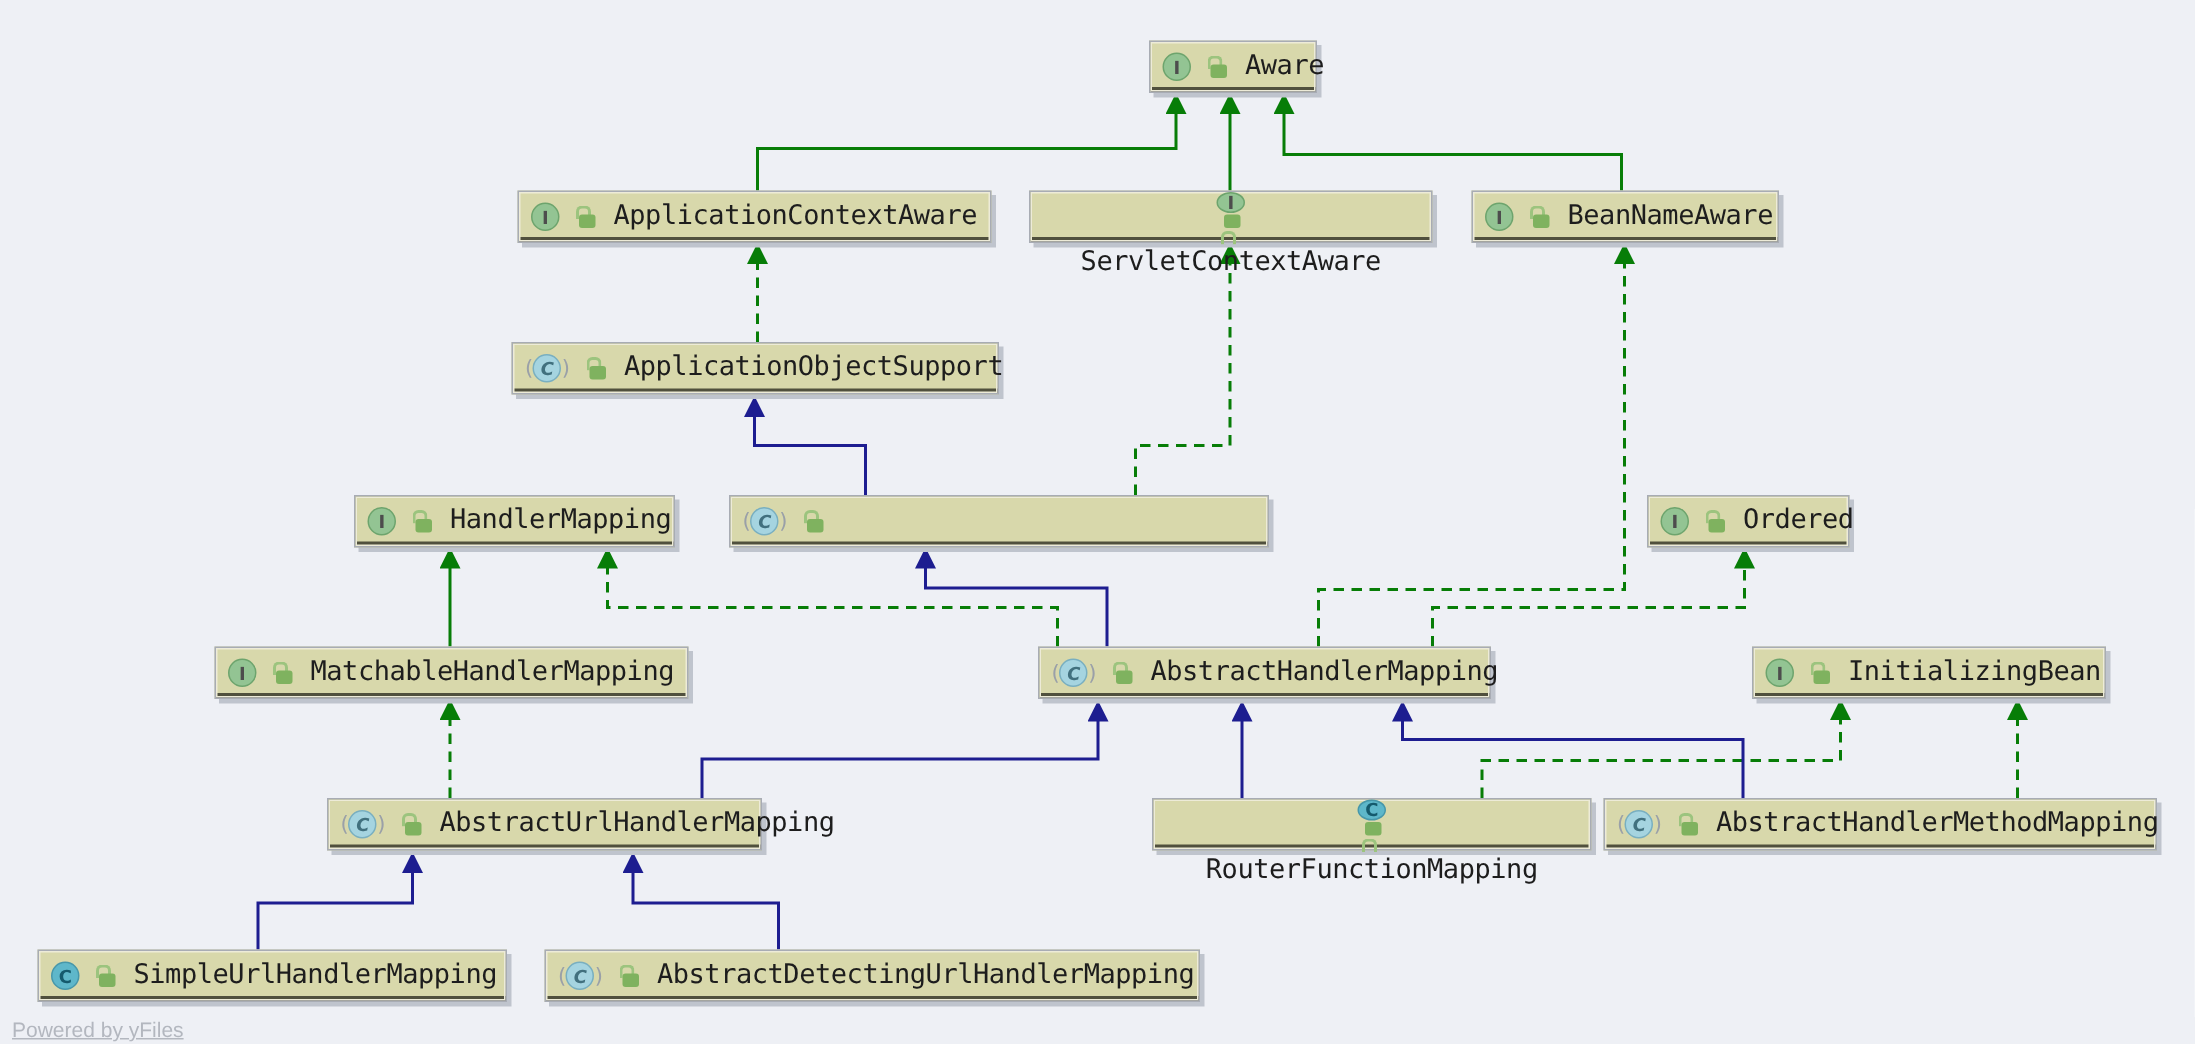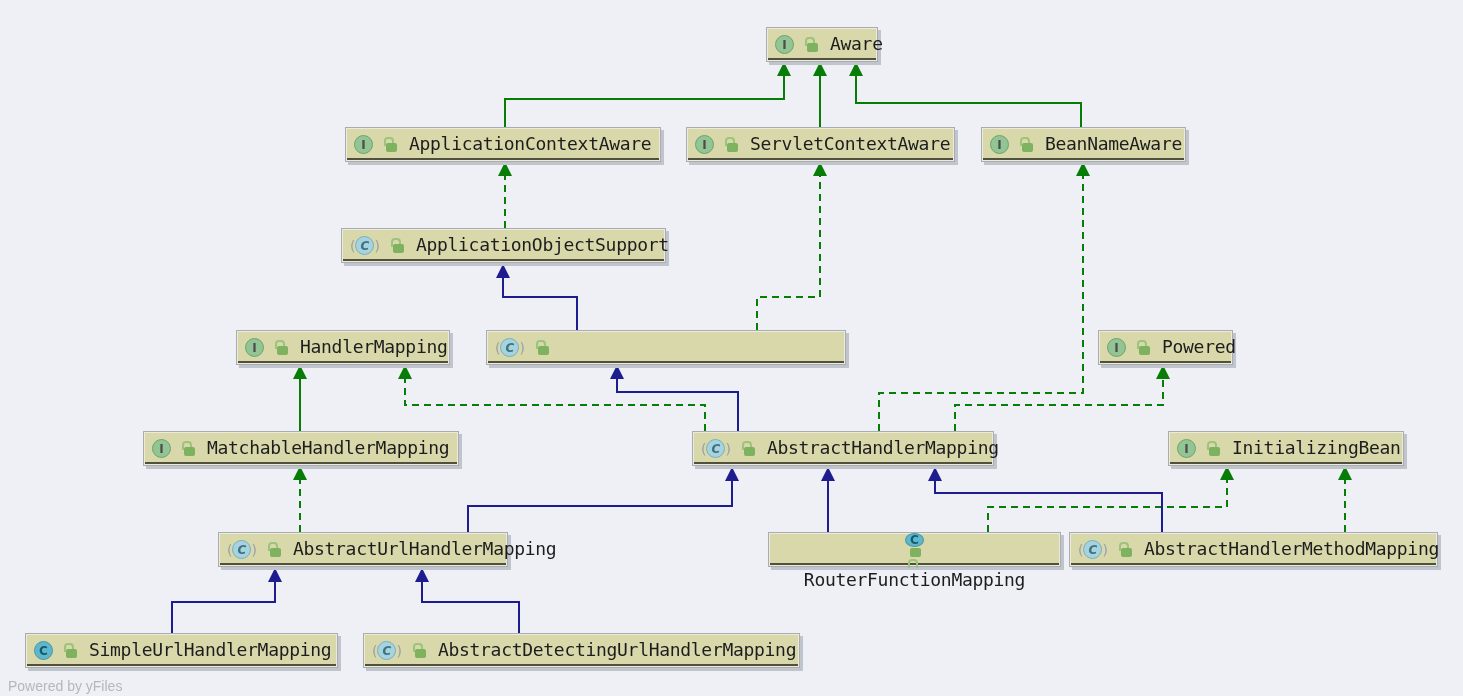--- a/index.html
+++ b/index.html
@@ -27,21 +27,21 @@
   .circ.cls.solid{background:#5eb7ca;border:1px solid #4797aa;color:#155a6d;font-style:normal;}
   .abs{display:inline-flex;align-items:center;}
   .paren{font:14px "DejaVu Sans",sans-serif;color:#9aa0a8;font-style:normal;}
   .paren.l::before{content:"(";}
   .paren.r::before{content:")";}
   .lock{position:relative;width:14px;height:17px;min-width:14px;display:inline-block;}
   .lock::before{content:"";position:absolute;left:0;top:1px;width:6px;height:7px;
     border:2px solid #9cc47e;border-bottom:none;border-radius:4px 4px 0 0;}
   .lock::after{content:"";position:absolute;left:2px;bottom:1px;width:11px;height:9px;
     background:#7fb25f;border-radius:2px;}
-  .footer{position:absolute;left:8px;bottom:2px;font:14px "Liberation Sans",sans-serif;color:#b3b7bf;}
+  .footer{position:absolute;left:8px;bottom:2px;font:14px "Liberation Sans",sans-serif;color:#b3b7bf;text-decoration:underline;}
 </style>
 </head>
 <body>
 
 <div id="canvas">
 
   <svg class="edges">
     <defs>
       <marker id="arrGreen" markerUnits="userSpaceOnUse" markerWidth="16" markerHeight="16" refX="1" refY="7" orient="auto">
         <path d="M0,0 L14,7 L0,14 Z" fill="#077d07"></path>
@@ -78,21 +78,21 @@
     <span class="circ iface"></span>
     <span class="lock"></span>
     <span class="label">Aware</span>
   </div>
 
   <div class="node" style="left:345px;top:127px;width:316px;">
     <span class="circ iface"></span>
     <span class="lock"></span>
     <span class="label">ApplicationContextAware</span>
   </div>
-  <div class="node" style="left:686px;top:127px;width:269px;">
+  <div class="node" style="left:686px;top:127px;width:269px;flex-direction:column;">
     <span class="circ iface"></span>
     <span class="lock"></span>
     <span class="label">ServletContextAware</span>
   </div>
   <div class="node" style="left:981px;top:127px;width:205px;">
     <span class="circ iface"></span>
     <span class="lock"></span>
     <span class="label">BeanNameAware</span>
   </div>
 
@@ -115,21 +115,21 @@
     <span class="abs">
         <i class="paren l"></i>
         <span class="circ cls"></span>
         <i class="paren r"></i>
       </span>
     <span class="lock"></span>
   </div>
   <div class="node" style="left:1098px;top:330px;width:135px;">
     <span class="circ iface"></span>
     <span class="lock"></span>
-    <span class="label">Powered</span>
+    <span class="label">Ordered</span>
   </div>
 
   <div class="node" style="left:143px;top:431px;width:316px;">
     <span class="circ iface"></span>
     <span class="lock"></span>
     <span class="label">MatchableHandlerMapping</span>
   </div>
   <div class="node" style="left:692px;top:431px;width:302px;">
     <span class="abs">
         <i class="paren l"></i>

